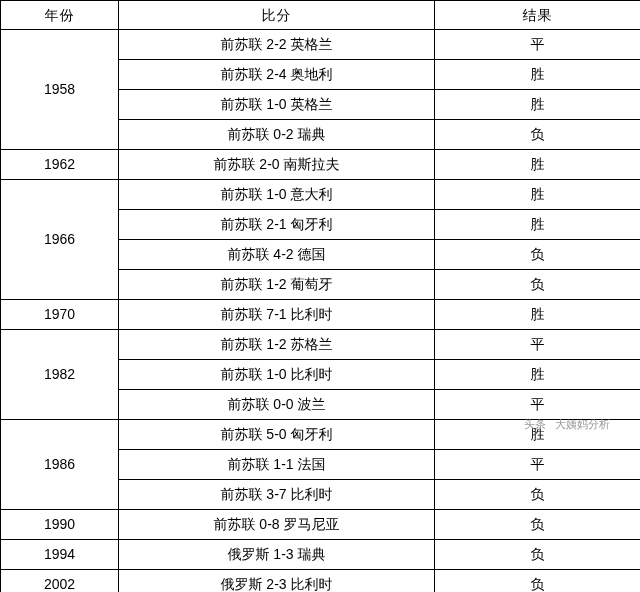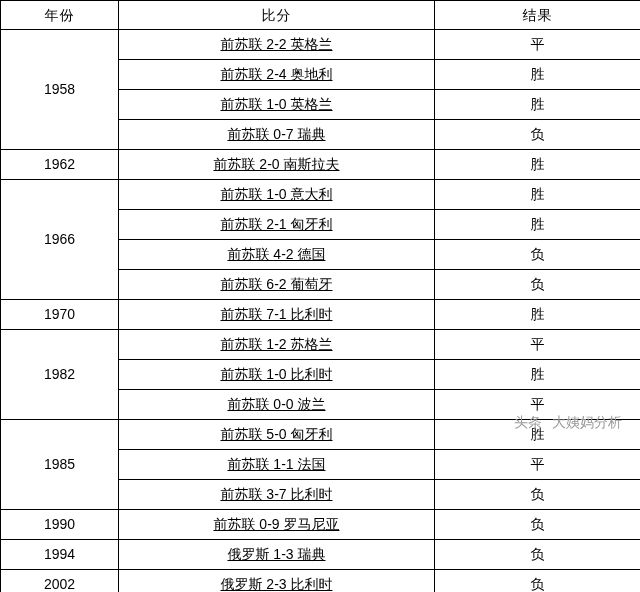--- a/index.html
+++ b/index.html
@@ -44,30 +44,29 @@
   table.match-table thead th {
     height: 28px;
     font-size: 14px;
     letter-spacing: 1px;
   }
   td.year-cell {
     font-size: 14px;
   }
   td.score-cell {
     font-size: 15px;
-    text-decoration: underline;
   }
   td.result-cell {
     font-size: 14px;
   }
   .watermark {
     position: absolute;
-    right: 18px;
+    right: 30px;
     bottom: 8px;
-    font-size: 14px;
+    font-size: 11px;
     color: #9a9a9a;
     white-space: nowrap;
     pointer-events: none;
   }
   .watermark .wm-tag {
     margin-right: 6px;
   }
 </style>
 </head>
 <body>
@@ -94,21 +93,21 @@
         </tr>
         <tr>
           <td class="score-cell">前苏联 2-4 奥地利</td>
           <td class="result-cell">胜</td>
         </tr>
         <tr>
           <td class="score-cell">前苏联 1-0 英格兰</td>
           <td class="result-cell">胜</td>
         </tr>
         <tr>
-          <td class="score-cell">前苏联 0-7 瑞典</td>
+          <td class="score-cell">前苏联 0-2 瑞典</td>
           <td class="result-cell">负</td>
         </tr>
         <tr>
           <td class="year-cell" rowspan="1">1962</td>
           <td class="score-cell">前苏联 2-0 南斯拉夫</td>
           <td class="result-cell">胜</td>
         </tr>
         <tr>
           <td class="year-cell" rowspan="4">1966</td>
           <td class="score-cell">前苏联 1-0 意大利</td>
@@ -116,21 +115,21 @@
         </tr>
         <tr>
           <td class="score-cell">前苏联 2-1 匈牙利</td>
           <td class="result-cell">胜</td>
         </tr>
         <tr>
           <td class="score-cell">前苏联 4-2 德国</td>
           <td class="result-cell">负</td>
         </tr>
         <tr>
-          <td class="score-cell">前苏联 6-2 葡萄牙</td>
+          <td class="score-cell">前苏联 1-2 葡萄牙</td>
           <td class="result-cell">负</td>
         </tr>
         <tr>
           <td class="year-cell" rowspan="1">1970</td>
           <td class="score-cell">前苏联 7-1 比利时</td>
           <td class="result-cell">胜</td>
         </tr>
         <tr>
           <td class="year-cell" rowspan="3">1982</td>
           <td class="score-cell">前苏联 1-2 苏格兰</td>
@@ -138,35 +137,35 @@
         </tr>
         <tr>
           <td class="score-cell">前苏联 1-0 比利时</td>
           <td class="result-cell">胜</td>
         </tr>
         <tr>
           <td class="score-cell">前苏联 0-0 波兰</td>
           <td class="result-cell">平</td>
         </tr>
         <tr>
-          <td class="year-cell" rowspan="3">1985</td>
+          <td class="year-cell" rowspan="3">1986</td>
           <td class="score-cell">前苏联 5-0 匈牙利</td>
           <td class="result-cell">胜</td>
         </tr>
         <tr>
           <td class="score-cell">前苏联 1-1 法国</td>
           <td class="result-cell">平</td>
         </tr>
         <tr>
           <td class="score-cell">前苏联 3-7 比利时</td>
           <td class="result-cell">负</td>
         </tr>
         <tr>
           <td class="year-cell" rowspan="1">1990</td>
-          <td class="score-cell">前苏联 0-9 罗马尼亚</td>
+          <td class="score-cell">前苏联 0-8 罗马尼亚</td>
           <td class="result-cell">负</td>
         </tr>
         <tr>
           <td class="year-cell" rowspan="1">1994</td>
           <td class="score-cell">俄罗斯 1-3 瑞典</td>
           <td class="result-cell">负</td>
         </tr>
         <tr>
           <td class="year-cell" rowspan="1">2002</td>
           <td class="score-cell">俄罗斯 2-3 比利时</td>

